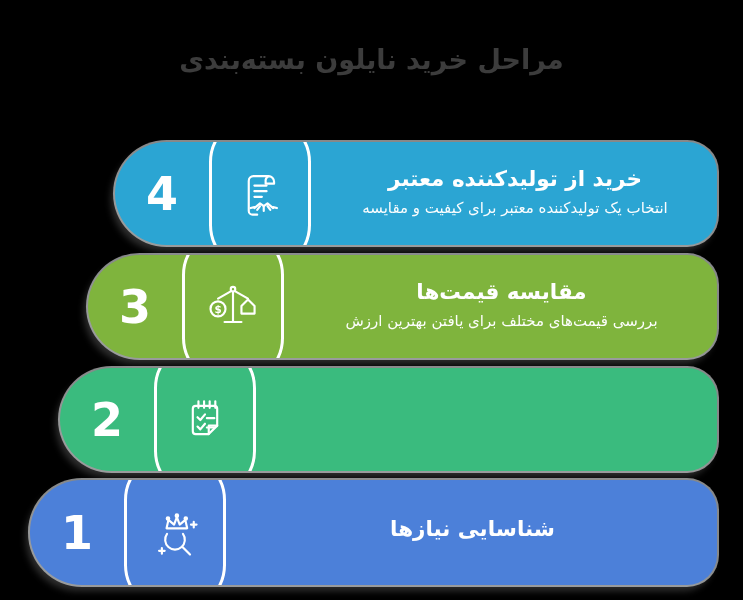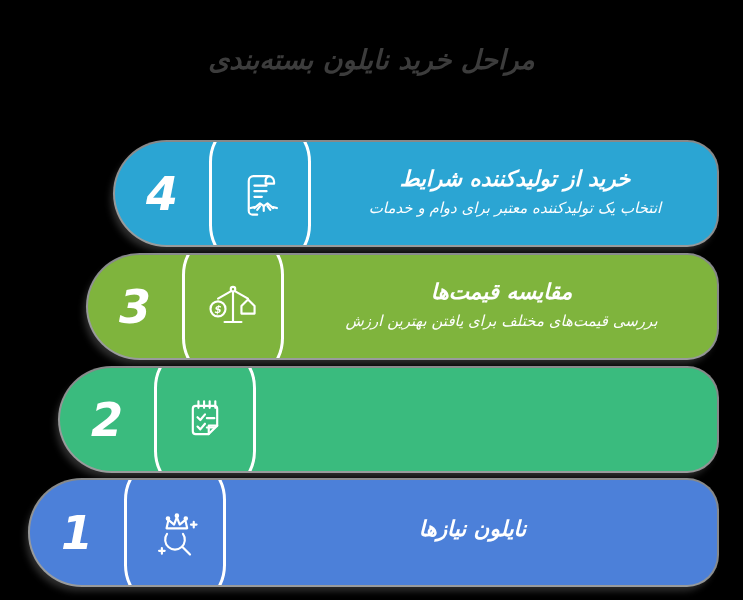--- a/index.html
+++ b/index.html
@@ -2,21 +2,21 @@
 <html lang="fa"><head>
 <meta charset="utf-8">
 <style>
   html,body{margin:0;padding:0;}
   body{
     width:743px;height:600px;
     background:#000;
     font-family:"DejaVu Sans", sans-serif;
     overflow:hidden;
   }
-  .stage{position:relative;width:743px;height:504px;font-style:italic;}
+  .stage{position:relative;width:743px;height:504px;}
 
   
   .page-title{
     position:absolute;top:44px;left:0;width:100%;
     text-align:center;
     font-size:27px;font-weight:bold;color:#3c3c3c;
     direction:rtl;
   }
 
   
@@ -84,22 +84,22 @@
       <svg viewBox="0 0 64 64">
         <path d="M41 13 H25 a5 5 0 0 0 -5 5 v32 a4 4 0 0 0 4 4 h5"></path>
         <path d="M41 13 a6 6 0 0 1 6 6 v2 h-9 v-2 a6 6 0 0 1 3 -6"></path>
         <path d="M26 23 h13 M26 29 h13 M26 35 h8"></path>
         <path d="M26 47 l6 -5 4 3 4 -3 6 5"></path>
         <path d="M32 45 l-3 4 M40 45 l3 4 M36 45 l0 5"></path>
         <path d="M22 47 l4 -1 M50 47 l-4 -1"></path>
       </svg>
     </div>
     <div class="text">
-      <div class="step-title">خرید از تولیدکننده شرایط</div>
-      <div class="step-desc">انتخاب یک تولیدکننده معتبر برای دوام و خدمات</div>
+      <div class="step-title">خرید از تولیدکننده معتبر</div>
+      <div class="step-desc">انتخاب یک تولیدکننده معتبر برای کیفیت و مقایسه</div>
     </div>
   </div>
 
   <div class="bar pos-b" style="background-color: rgb(127, 180, 61);">
     <div class="num">3</div>
     <div class="iconwrap">
       <div class="frame"></div>
       <svg viewBox="0 0 64 64">
         <circle cx="32" cy="13" r="2.4"></circle>
         <path d="M32 16 v32 M23 48 h18"></path>
@@ -140,17 +140,17 @@
         <circle cx="24.5" cy="16.5" r="1.3"></circle>
         <circle cx="34" cy="13.5" r="1.3"></circle>
         <circle cx="43.5" cy="16.5" r="1.3"></circle>
         <path d="M23.5 33 a10.5 10.5 0 1 0 17 0"></path>
         <path d="M40 47 l8 8"></path>
         <path d="M49 23 h6 M52 20 v6"></path>
         <path d="M15 51 h6 M18 48 v6"></path>
       </svg>
     </div>
     <div class="text">
-      <div class="step-title">نایلون نیازها</div>
+      <div class="step-title">شناسایی نیازها</div>
     </div>
   </div>
 
 </div>
 
 </body></html>

